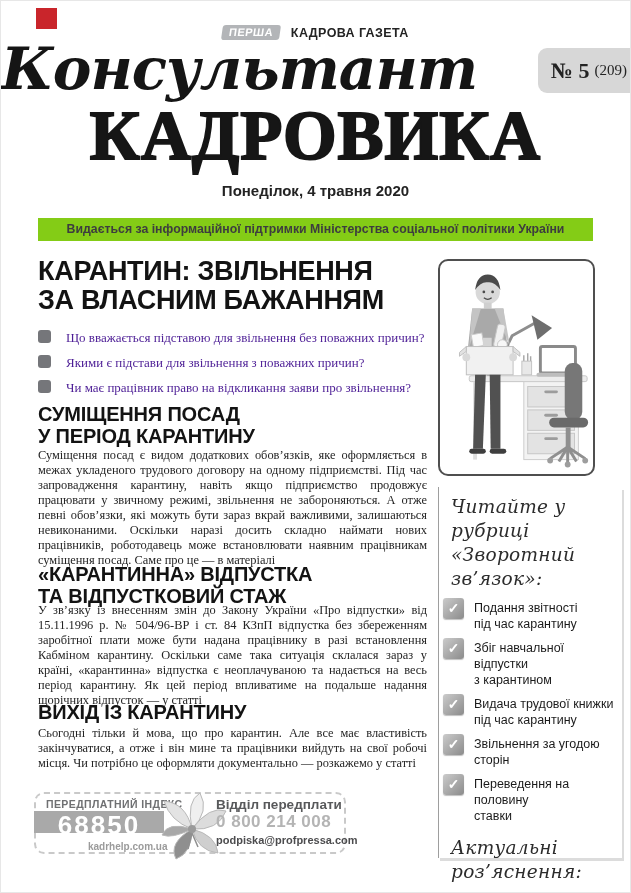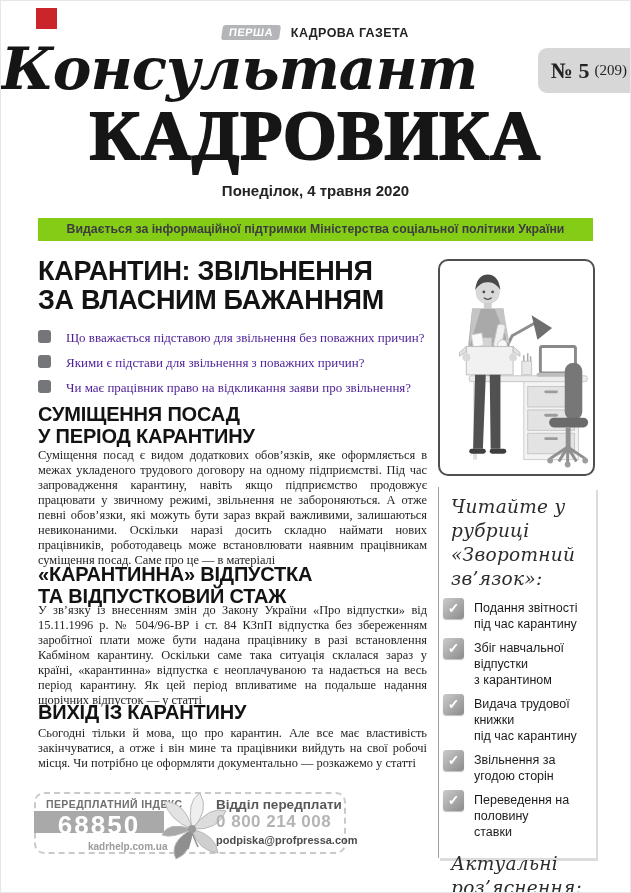--- a/index.html
+++ b/index.html
@@ -56,21 +56,21 @@
   .sub-site{position:absolute;left:52px;top:47px;font-size:10px;font-weight:bold;color:#9b9b9b;}
   .sub-flower{position:absolute;left:116px;top:-3px;width:80px;height:64px;}
   .sub-dept{position:absolute;left:180px;top:3px;font-size:13.5px;font-weight:bold;color:#58595b;}
   .sub-phone{position:absolute;left:180px;top:18px;font-size:17px;font-weight:bold;color:#b4b4b4;letter-spacing:.5px;}
   .sub-email{position:absolute;left:180px;top:40px;font-size:11px;font-weight:bold;color:#4c4c4e;}
 
   
   .illu-box{position:absolute;left:437px;top:258px;width:157px;height:217px;border:2px solid #4f4f4f;
         border-radius:10px;box-sizing:border-box;overflow:hidden;background:#fff;}
   .illu-box svg{width:100%;height:100%;display:block;}
-  .side-panel{position:absolute;left:437px;top:486px;width:158px;height:371px;background:#fff;
+  .side-panel{position:absolute;left:437px;top:486px;width:184px;height:371px;background:#fff;
         border-left:1px solid #9e9e9e;box-shadow:2px 3px 0 #dcdcdc;box-sizing:border-box;
         padding:8px 6px 6px 10px;}
   .script-head{font-family:"DejaVu Serif",serif;font-style:italic;font-size:18.5px;line-height:1.3;
         color:#2c2c2c;margin:0 0 8px 2px;letter-spacing:.3px;}
   .script-head.second{margin-top:12px;}
   .s-item{display:flex;align-items:flex-start;margin-bottom:7px;}
   .check{flex:0 0 21px;width:21px;height:21px;margin:-1px 10px 0 -6px;border-radius:3px;
         background:linear-gradient(135deg,#cbcbcb 0%,#8b8b8b 100%);color:#fff;font-size:14px;
         font-weight:bold;text-align:center;line-height:21px;box-shadow:0 1px 1px rgba(0,0,0,.25);}
   .s-label{font-size:12.5px;font-weight:normal;line-height:1.28;color:#1b1b1b;padding-top:1px;}

